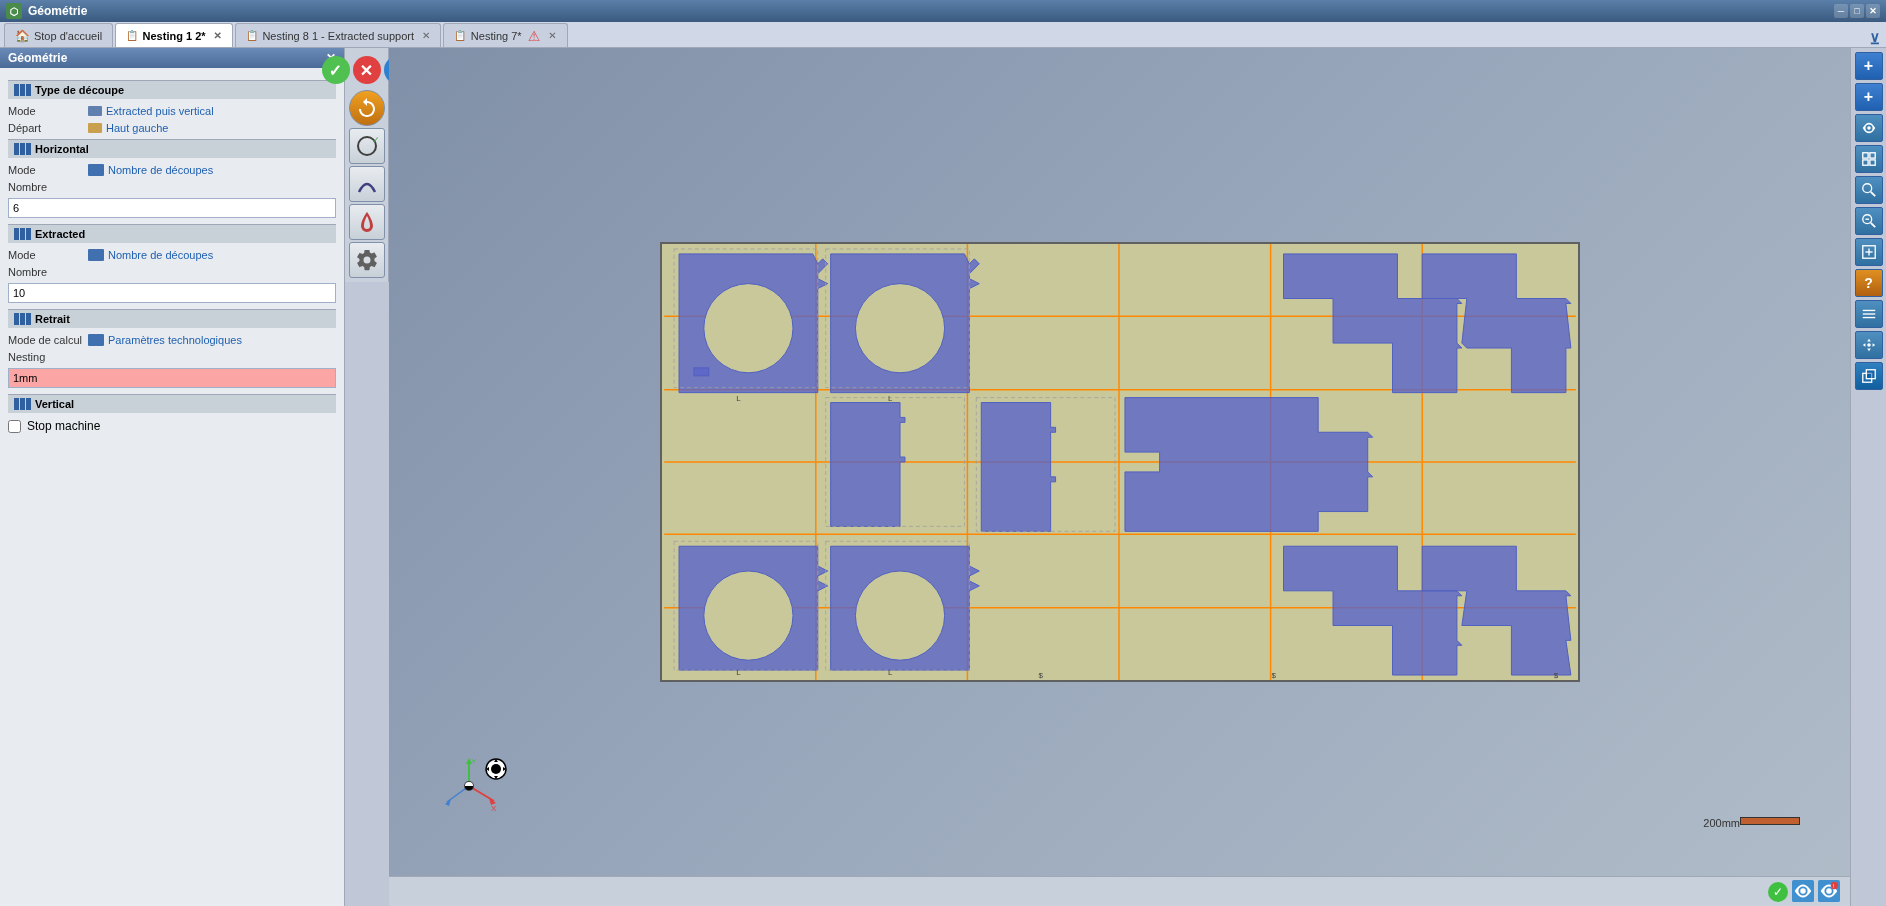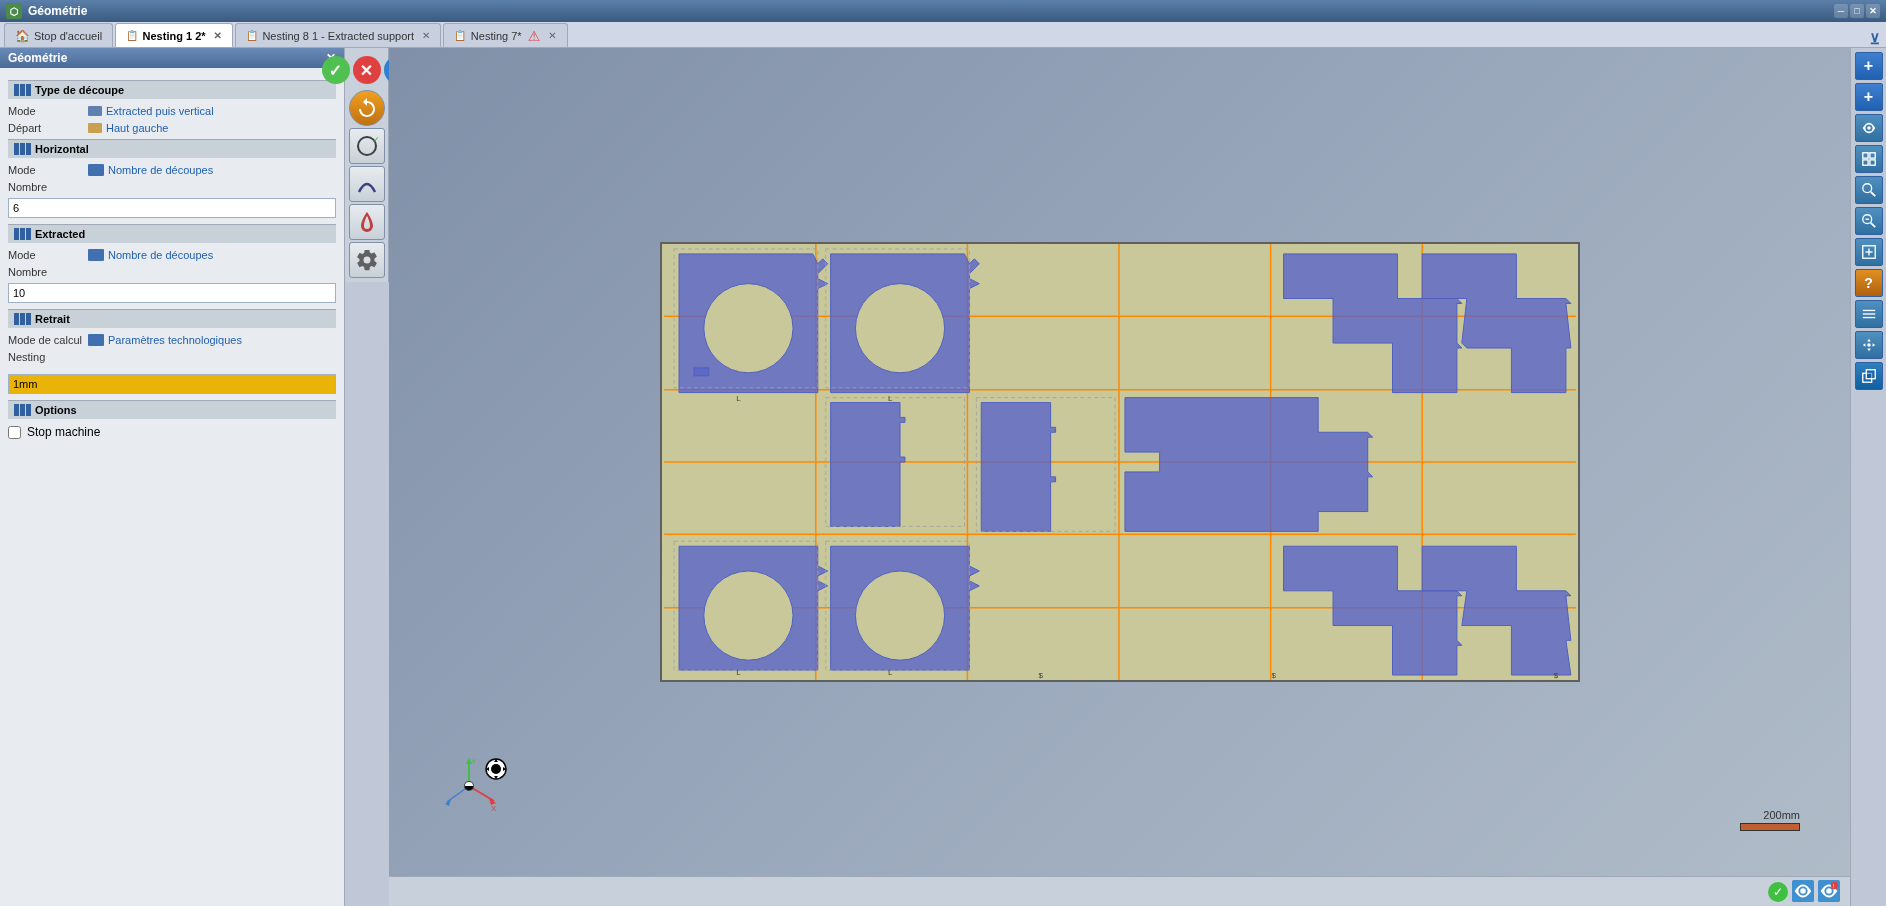--- a/index.html
+++ b/index.html
@@ -150,22 +150,21 @@
     }
     .input-field {
       width: 100%;
       height: 20px;
       border: 1px solid #a0b0c8;
       background: white;
       padding: 1px 4px;
       font-size: 11px;
     }
     .input-field.highlighted {
-      background: #eab308;
-      margin-top: 6px;
+      background: #fca5a5;
     }
     .checkbox-row {
       display: flex; align-items: center; gap: 6px;
       margin-top: 6px;
     }
 
     
     #left-toolbar {
       width: 44px;
       background: #c8d0dc;
@@ -288,22 +287,21 @@
       font-size: 12px;
     }
     .status-green { background: #40c040; color: white; }
 
     
     #scale-bar {
       position: absolute;
       bottom: 45px;
       right: 50px;
       display: flex;
-      flex-direction: column;
-      align-items: flex-end;
+      align-items: flex-start;
       font-size: 11px;
       color: #333;
     }
     #scale-ruler {
       width: 60px;
       height: 8px;
       background: #c06030;
       border: 1px solid #333;
     }
 
@@ -464,21 +462,21 @@
       <div style="margin-bottom:6px;">
         <input class="input-field highlighted" type="text" value="1mm" style="">
       </div>
 
       <div class="section-header">
         <span style="display:inline-flex; gap:1px;">
           <span style="width:5px;height:12px;background:#3060a0;display:inline-block;"></span>
           <span style="width:5px;height:12px;background:#3060a0;display:inline-block;"></span>
           <span style="width:5px;height:12px;background:#3060a0;display:inline-block;"></span>
         </span>
-        <span>Options</span>
+        <span>Vertical</span>
       </div>
       <div class="checkbox-row">
         <input type="checkbox" style="">
         <label>Stop machine</label>
       </div>
     </div>
   </div>
 
   <div id="left-side-tools">
 

